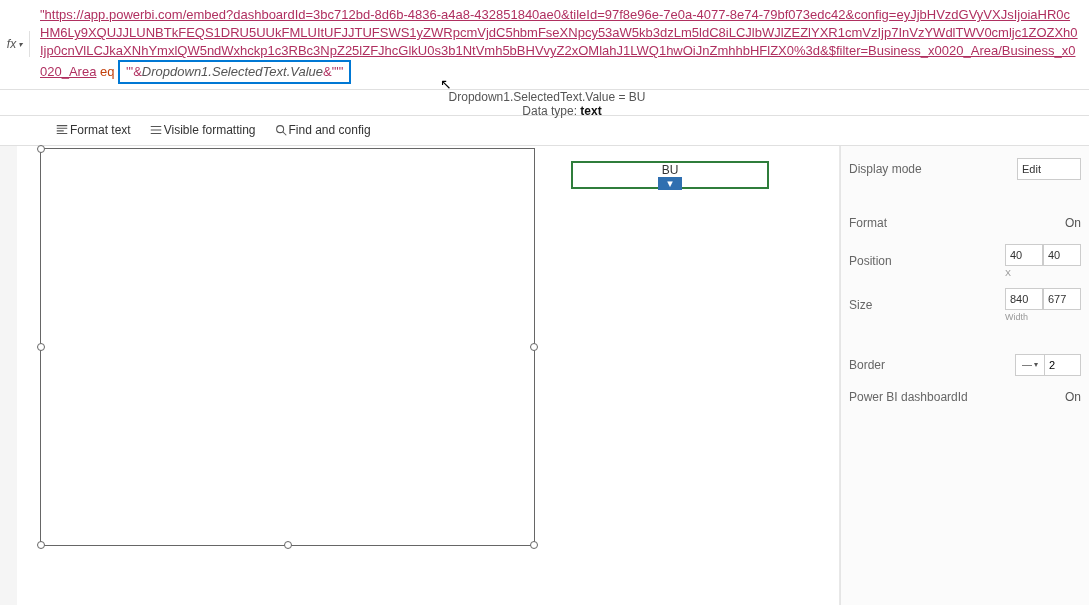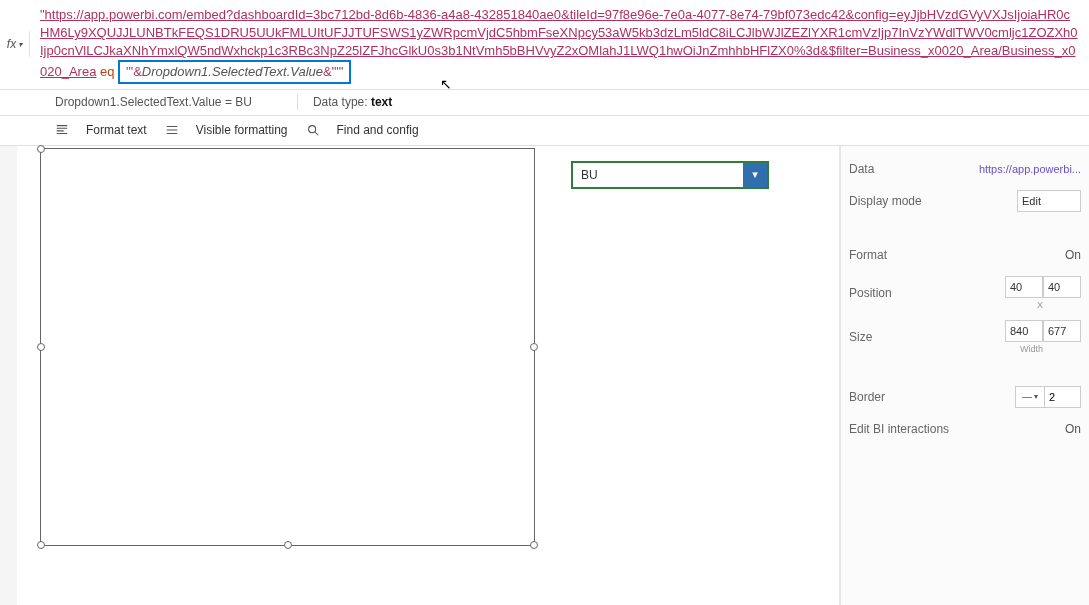--- a/index.html
+++ b/index.html
@@ -70,20 +70,21 @@
     }
     .info-bar {
       display: flex;
       align-items: center;
       background: #fff;
       border-bottom: 1px solid #e0e0e0;
       height: 26px;
       padding: 0 20px 0 55px;
       font-size: 12px;
       color: #555;
+      flex-direction: column;
     }
     .info-bar .info-left {
       margin-right: 30px;
     }
     .info-bar .info-sep {
       width: 1px;
       height: 16px;
       background: #ddd;
       margin: 0 15px;
     }
@@ -98,21 +99,21 @@
       border-bottom: 1px solid #e0e0e0;
       height: 30px;
       padding: 0 20px 0 55px;
       gap: 18px;
       font-size: 12px;
       color: #333;
     }
     .toolbar-item {
       display: flex;
       align-items: flex-start;
-      gap: 17px;
+      gap: 1px;
       cursor: pointer;
     }
     .toolbar-item svg {
       width: 14px;
       height: 14px;
     }
     .cursor-pointer {
       position: absolute;
       left: 440px;
       top: 76px;
@@ -159,20 +160,21 @@
     .dropdown-control {
       position: absolute;
       left: 554px;
       top: 15px;
       width: 198px;
       height: 28px;
       border: 2px solid #2f7d3b;
       background: #fff;
       display: flex;
       align-items: center;
+      flex-direction: column;
     }
     .dropdown-text {
       flex: 1;
       padding: 0 8px;
       font-size: 12px;
       color: #333;
     }
     .dropdown-chevron {
       width: 24px;
       height: 100%;
@@ -232,21 +234,21 @@
       margin-top: 2px;
     }
     .pos-group {
       display: flex;
       gap: 0;
       justify-content: flex-end;
     }
     .pos-cell {
       display: flex;
       flex-direction: column;
-      align-items: flex-end;
+      align-items: flex-start;
     }
     .border-select {
       width: 30px;
       height: 22px;
       border: 1px solid #ccc;
       background: #fff;
       display: inline-flex;
       align-items: center;
       justify-content: center;
       font-size: 10px;
@@ -328,24 +330,20 @@
       <div class="sel-handle mb"></div>
     </div>
     <div class="dropdown-control">
       <div class="dropdown-text">BU</div>
       <div class="dropdown-chevron">▾</div>
     </div>
   </div>
 
   <div class="properties-panel">
     <div class="prop-row">
-      <div class="prop-label">Data</div>
-      <div class="prop-value"><span class="prop-link">https://app.powerbi...</span></div>
-    </div>
-    <div class="prop-row">
       <div class="prop-label">Display mode</div>
       <div class="prop-value"><input class="prop-input wide" value="Edit" style=""></div>
     </div>
     <div class="section-gap"></div>
     <div class="prop-row spaced">
       <div class="prop-label">Format</div>
       <div class="prop-value">On</div>
     </div>
     <div class="prop-row">
       <div class="prop-label">Position</div>
@@ -378,17 +376,17 @@
       <div class="prop-label">Border</div>
       <div class="prop-value" style="display:flex; justify-content:flex-end;">
         <div class="border-select">
           <span>—</span>
             <span class="ch">▾</span>
         </div>
         <input class="border-num" value="2" style="">
       </div>
     </div>
     <div class="prop-row">
-      <div class="prop-label" style="width:140px">Edit BI interactions</div>
+      <div class="prop-label" style="width:140px">Power BI dashboardId</div>
       <div class="prop-value">On</div>
     </div>
   </div>
 </div>
 
 </body></html>

